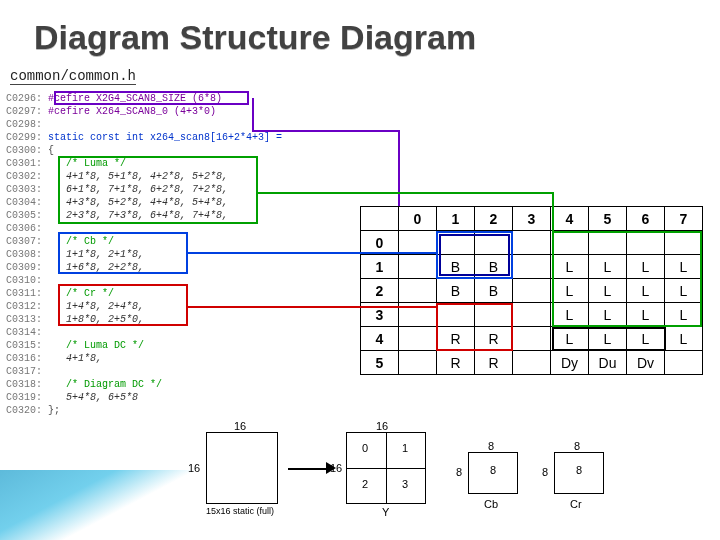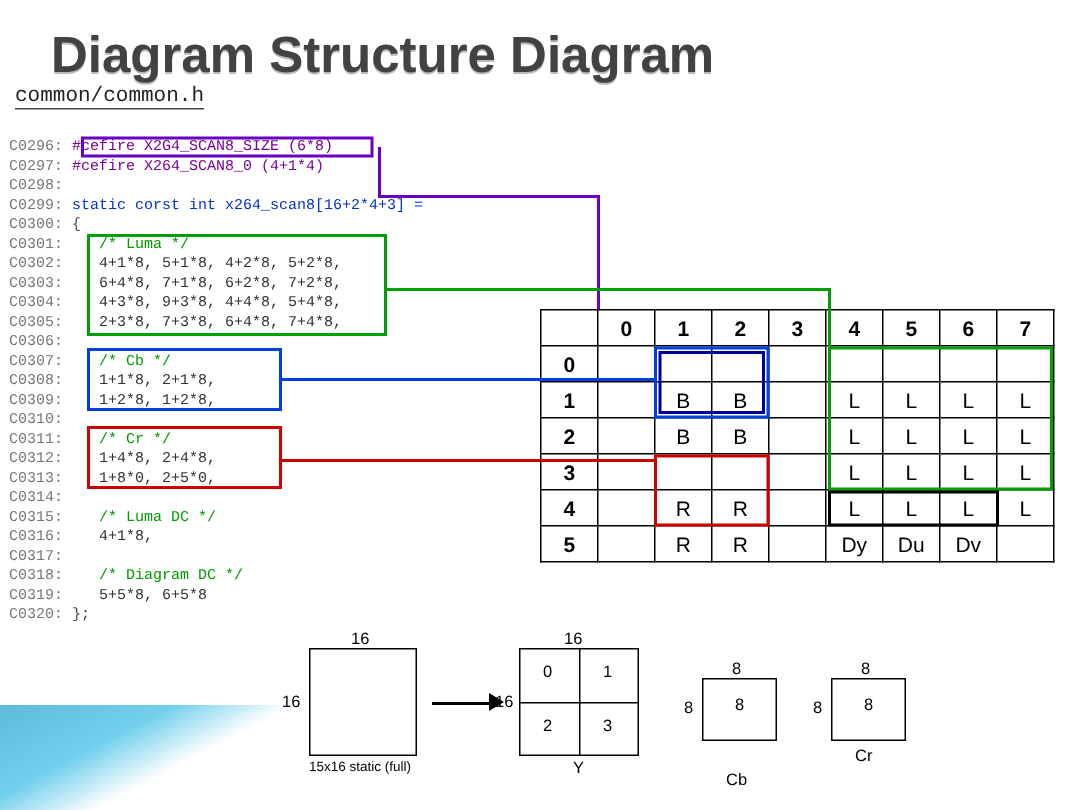--- a/index.html
+++ b/index.html
@@ -13,40 +13,40 @@
   .title {
     position: absolute;
     top: 18px; left: 34px;
     font-size: 34px;
     font-weight: bold;
     color: #424242;
     text-shadow: 0 1px 0 #bbb;
   }
   .file-label {
     position: absolute;
-    top: 56px; left: 10px;
+    top: 68px; left: 10px;
     font-family: "Courier New", monospace;
     font-size: 14px;
     color: #222;
     border-bottom: 1px solid #444;
   }
   .code-block {
     position: absolute;
     top: 92px; left: 6px;
     font-family: "Courier New", monospace;
     font-size: 10px;
     line-height: 13px;
     color: #4a4a4a;
     white-space: pre;
   }
   .lnum { color: #777; }
   .define { color: #7a009a; }
   .kw { color: #0033cc; margin-top: 31px; }
   .cm { color: #009a00; }
-  .op { color: #333; }
+  .op { color: #333; font-style: italic; }
   .box {
     position: absolute;
     pointer-events: none;
     border: 2px solid;
     background: transparent;
   }
   .box-purple { border-color: #6a00c4; }
   .box-green  { border-color: #00a000; }
   .box-blue   { border-color: #0040e0; }
   .box-red    { border-color: #d00000; }
@@ -102,43 +102,43 @@
 </style>
 </head>
 <body>
 
 <div class="swoosh"></div>
 
 <div class="title">Diagram Structure Diagram</div>
 <div class="file-label">common/common.h</div>
 
 <div class="code-block" id="code-block"><span class="lnum">C0296:</span> <span class="define">#cefire X2G4_SCAN8_SIZE (6*8)</span>
-<span class="lnum">C0297:</span> <span class="define">#cefire X264_SCAN8_0 (4+1*4)</span>
+<span class="lnum">C0297:</span> <span class="define">#cefire X264_SCAN8_0 (4+3*0)</span>
 <span class="lnum">C0298:</span> <span class=""></span>
 <span class="lnum">C0299:</span> <span class="kw">static corst int x264_scan8[16+2*4+3] =</span>
 <span class="lnum">C0300:</span> <span class="">{</span>
 <span class="lnum">C0301:</span> <span class="cm">   /* Luma */</span>
 <span class="lnum">C0302:</span> <span class="op">   4+1*8, 5+1*8, 4+2*8, 5+2*8,</span>
-<span class="lnum">C0303:</span> <span class="op">   6+4*8, 7+1*8, 6+2*8, 7+2*8,</span>
-<span class="lnum">C0304:</span> <span class="op">   4+3*8, 9+3*8, 4+4*8, 5+4*8,</span>
+<span class="lnum">C0303:</span> <span class="op">   6+1*8, 7+1*8, 6+2*8, 7+2*8,</span>
+<span class="lnum">C0304:</span> <span class="op">   4+3*8, 5+2*8, 4+4*8, 5+4*8,</span>
 <span class="lnum">C0305:</span> <span class="op">   2+3*8, 7+3*8, 6+4*8, 7+4*8,</span>
 <span class="lnum">C0306:</span> <span class=""></span>
 <span class="lnum">C0307:</span> <span class="cm">   /* Cb */</span>
 <span class="lnum">C0308:</span> <span class="op">   1+1*8, 2+1*8,</span>
-<span class="lnum">C0309:</span> <span class="op">   1+2*8, 1+2*8,</span>
+<span class="lnum">C0309:</span> <span class="op">   1+6*8, 2+2*8,</span>
 <span class="lnum">C0310:</span> <span class=""></span>
 <span class="lnum">C0311:</span> <span class="cm">   /* Cr */</span>
 <span class="lnum">C0312:</span> <span class="op">   1+4*8, 2+4*8,</span>
 <span class="lnum">C0313:</span> <span class="op">   1+8*0, 2+5*0,</span>
 <span class="lnum">C0314:</span> <span class=""></span>
 <span class="lnum">C0315:</span> <span class="cm">   /* Luma DC */</span>
 <span class="lnum">C0316:</span> <span class="op">   4+1*8,</span>
 <span class="lnum">C0317:</span> <span class=""></span>
 <span class="lnum">C0318:</span> <span class="cm">   /* Diagram DC */</span>
-<span class="lnum">C0319:</span> <span class="op">   5+5*8, 6+5*8</span>
+<span class="lnum">C0319:</span> <span class="op">   5+4*8, 6+5*8</span>
 <span class="lnum">C0320:</span> <span class="">};</span>
 </div>
 
 <div class="box box-purple" style="top:91px; left:54px; width:195px; height:14px;"></div>
 <div class="box box-green" style="top:156px; left:58px; width:200px; height:68px;"></div>
 <div class="box box-blue" style="top:232px; left:58px; width:130px; height:42px;"></div>
 <div class="box box-red" style="top:284px; left:58px; width:130px; height:42px;"></div>
 
 <div class="vline" style="top:98px; left:252px; height:34px;"></div>
 <div class="line" style="top:130px; left:252px; width:146px;"></div>
@@ -263,20 +263,20 @@
   <span class="sub-label" style="top:56px; left:156px;">2</span>
   <span class="sub-label" style="top:56px; left:196px;">3</span>
   <span class="sub-label" style="top:-2px; left:170px;">16</span>
   <span class="sub-label" style="top:40px; left:124px;">16</span>
   <span class="sub-label" style="top:84px; left:176px;">Y</span>
 
   <div class="rect" style="top:30px; left:262px; width:50px; height:42px;"></div>
   <span class="sub-label" style="top:42px; left:284px;">8</span>
   <span class="sub-label" style="top:18px; left:282px;">8</span>
   <span class="sub-label" style="top:44px; left:250px;">8</span>
-  <span class="sub-label" style="top:92px; left:278px;">Cb</span>
+  <span class="sub-label" style="top:76px; left:278px;">Cb</span>
 
   <div class="rect" style="top:30px; left:348px; width:50px; height:42px;"></div>
   <span class="sub-label" style="top:42px; left:370px;">8</span>
   <span class="sub-label" style="top:18px; left:368px;">8</span>
   <span class="sub-label" style="top:44px; left:336px;">8</span>
   <span class="sub-label" style="top:76px; left:364px;">Cr</span>
 </div>
 
 </body></html>

